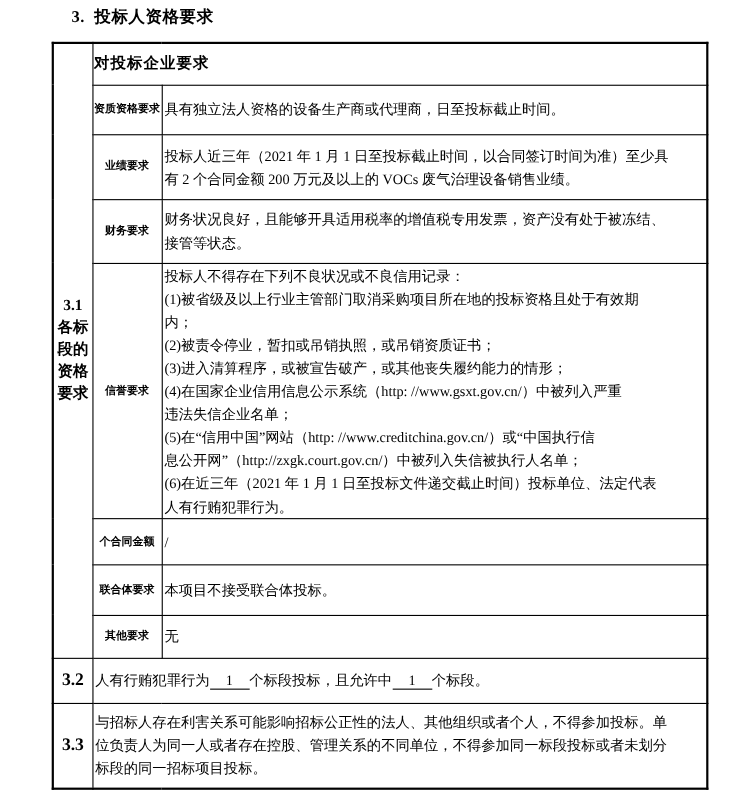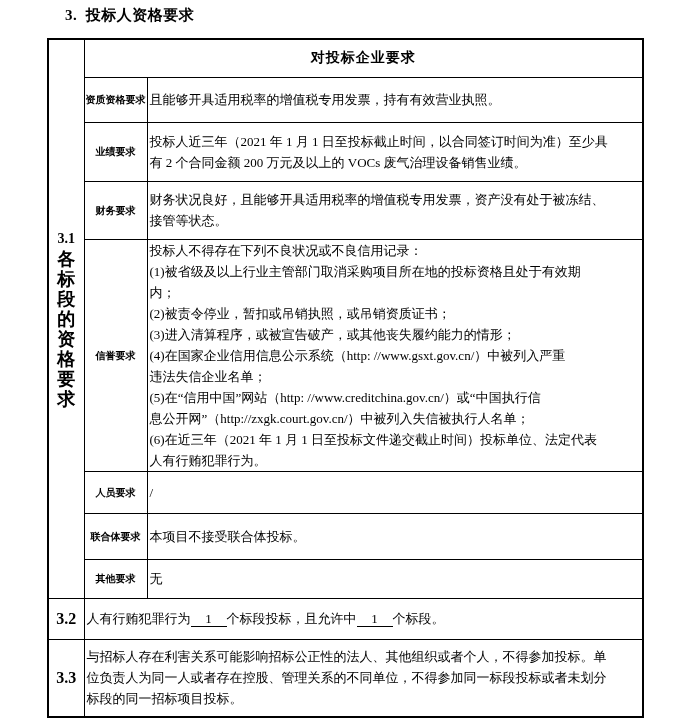--- a/index.html
+++ b/index.html
@@ -38,33 +38,33 @@
   tr.rh-1 { height: 59px; }
   tr.rh-2 { height: 58px; }
   tr.rh-3 { height: 231px; }
   tr.rh-4 { height: 42px; }
   tr.rh-5 { height: 46px; }
   tr.rh-6 { height: 39px; }
   tr.rh-32 { height: 41px; }
   tr.rh-33 { height: 78px; }
 
   .header-cell {
-    text-align: center;
+    text-align: left;
     font-weight: bold;
     font-size: 14px;
     letter-spacing: 1px;
   }
   .num-cell {
     text-align: center;
     font-weight: bold;
     padding: 0 1px;
   }
   .section-num { font-size: 14px; line-height: 21px; }
   .section-label {
-    font-size: 18px;
+    font-size: 14px;
     line-height: 20px;
     word-break: break-all;
   }
   .label-cell {
     text-align: center;
     font-weight: bold;
     font-size: 10px;
     line-height: 19px;
     padding: 0 1px;
     word-break: break-all;
@@ -102,21 +102,21 @@
       <tr class="rh-header">
         <td class="num-cell" rowspan="8">
           <div class="section-num">3.1</div>
           <div class="section-label">各标段的资格要求</div>
         </td>
         <td class="header-cell" colspan="2">对投标企业要求</td>
       </tr>
 
       <tr class="rh-0">
         <td class="label-cell">资质资格要求</td>
-        <td class="content-cell">且能够开具适用税率的增值税专用发票，持有有效营业执照。</td>
+        <td class="content-cell">具有独立法人资格的设备生产商或代理商，日至投标截止时间。</td>
       </tr>
 
       <tr class="rh-1">
         <td class="label-cell">业绩要求</td>
         <td class="content-cell">投标人近三年（2021 年 1 月 1 日至投标截止时间，以合同签订时间为准）至少具
 有 2 个合同金额 200 万元及以上的 VOCs 废气治理设备销售业绩。</td>
       </tr>
 
       <tr class="rh-2">
         <td class="label-cell">财务要求</td>
@@ -133,21 +133,21 @@
 (3)进入清算程序，或被宣告破产，或其他丧失履约能力的情形；
 (4)在国家企业信用信息公示系统（http: //www.gsxt.gov.cn/）中被列入严重
 违法失信企业名单；
 (5)在“信用中国”网站（http: //www.creditchina.gov.cn/）或“中国执行信
 息公开网”（http://zxgk.court.gov.cn/）中被列入失信被执行人名单；
 (6)在近三年（2021 年 1 月 1 日至投标文件递交截止时间）投标单位、法定代表
 人有行贿犯罪行为。</td>
       </tr>
 
       <tr class="rh-4">
-        <td class="label-cell">人员要求</td>
+        <td class="label-cell">个合同金额</td>
         <td class="content-cell">/</td>
       </tr>
 
       <tr class="rh-5">
         <td class="label-cell">联合体要求</td>
         <td class="content-cell">本项目不接受联合体投标。</td>
       </tr>
 
       <tr class="rh-6">
         <td class="label-cell">其他要求</td>

